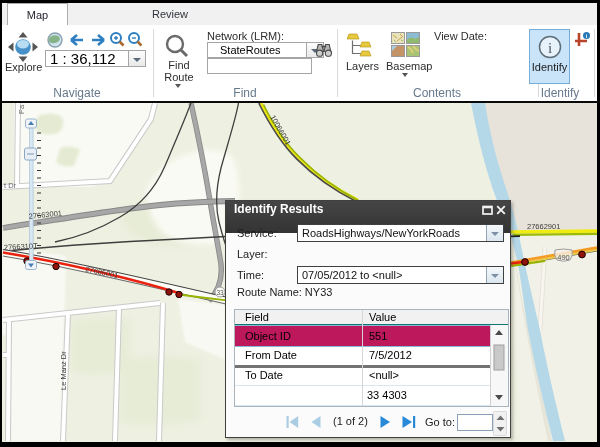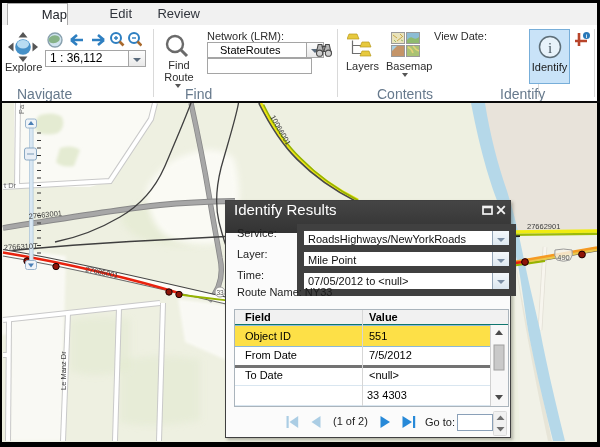--- a/index.html
+++ b/index.html
@@ -1,45 +1,44 @@
 <!DOCTYPE html>
 <html><head><meta charset="utf-8">
 <style>
 html,body{margin:0;padding:0}
 body{width:600px;height:447px;background:#000;font-family:"Liberation Sans",sans-serif;position:relative;overflow:hidden}
 .abs{position:absolute}
 #tabrow{left:2px;top:3px;width:595px;height:22px;background:#f1f1f1}
-.tab{position:absolute;top:0;height:22px;font-size:13px;color:#30343c;text-align:right;line-height:22px}
+.tab{position:absolute;top:0;height:22px;font-size:11px;color:#30343c;text-align:center;line-height:22px}
 #tabMap{left:5px;width:59px;background:#fff;border:1px solid #ababab;border-bottom:none;color:#23262c}
 #ribbon{left:2px;top:25px;width:595px;height:76px;background:#fff}
 .gdiv{position:absolute;top:4px;height:68px;width:1px;background:#d9d9d9}
-.glabel{position:absolute;top:61px;font-size:14px;color:#66798c;width:120px;}
+.glabel{position:absolute;top:61px;font-size:12px;color:#66798c;width:120px;text-align:center}
 .rlabel{position:absolute;font-size:11px;color:#2d2d2d}
 .combo{position:absolute;background:#fff;border:1px solid #a5a5a5}
 .combo .dd{position:absolute;right:0;top:0;bottom:0;width:16px;background:linear-gradient(#fdfdfd,#e9e9e9);border-left:1px solid #a5a5a5}
 .dd:after{content:"";position:absolute;left:4px;top:50%;margin-top:-1px;border:4px solid transparent;border-top:4px solid #5a6b7c}
 #blackline{left:0;top:101px;width:600px;height:2px;background:#0a0a0a}
 #map{left:2px;top:103px;width:595px;height:339px;background:#eef0e1;overflow:hidden}
 
 #dlg{left:225px;top:200px;width:284px;height:236px;background:#fbfbfb;border:1px solid #404040;box-shadow:2px 2px 3px rgba(60,60,50,.35)}
-#dlgtitle{position:absolute;left:0;top:0;right:0;height:32px;background:linear-gradient(#454545,#333333);color:#fff;font-size:15px;font-weight:normal;line-height:17px;padding-left:8px}
+#dlgtitle{position:absolute;left:0;top:0;right:0;height:32px;background:linear-gradient(#454545,#333333);color:#fff;font-size:12px;font-weight:bold;line-height:17px;padding-left:8px}
 .dlab{position:absolute;font-size:11px;color:#1c1c1c}
-.dcombo{position:absolute;left:71px;width:201px;height:16px;background:#fff;border:7px solid #404040;font-size:11px;color:#111;line-height:16px;padding-left:4px}
+.dcombo{position:absolute;left:71px;width:201px;height:16px;background:#fff;border:1px solid #404040;font-size:11px;color:#111;line-height:16px;padding-left:4px}
 .dcombo .dd2{position:absolute;right:0;top:0;bottom:0;width:16px;background:linear-gradient(#f4f8fb,#dbe6ef);border-left:1px solid #93a4b5}
 .dd2:after{content:"";position:absolute;left:4px;top:50%;margin-top:-1px;border:4px solid transparent;border-top:4px solid #7c8fa5}
 #tbl{position:absolute;left:8px;top:108px;width:273px;height:96px;border:1px solid #aab4bc;background:#fff;font-size:11px}
 .trow{position:absolute;left:0;width:100%;height:20px;line-height:20px}
 .c1{position:absolute;left:10px;top:0}
 .c2{position:absolute;left:134px;top:0}
 #pgrow{position:absolute;left:0;top:206px;width:100%;height:28px;font-size:11px;color:#222}
 </style></head>
 <body>
 <div class="abs" id="tabrow">
   <div class="tab" id="tabMap">Map</div>
-  <div class="tab" style="left:70px;width:60px">Edit</div>
   <div class="tab" style="left:138px;width:60px">Review</div>
 </div>
 <div class="abs" id="ribbon">
 
   <div class="gdiv" style="left:151px"></div>
   <div class="gdiv" style="left:335px"></div>
   <div class="gdiv" style="left:536px"></div>
   <div class="gdiv" style="left:592px"></div>
   <div class="glabel" style="left:15px">Navigate</div>
   <div class="glabel" style="left:183px">Find</div>
@@ -62,21 +61,21 @@
     <path d="M3.5 6.5 q4 -3.5 8.5 -1.5 q3 2 1 5 q-4.5 3.5 -9 1.5 q-2.5 -2.5 -0.5 -5z" fill="#86b287"></path>
     <path d="M25 9 h12 M25 9 l6 -5 M25 9 l6 5" stroke="#2e7fc1" stroke-width="2.6" fill="none"></path>
     <path d="M58 9 h-12 M58 9 l-6 -5 M58 9 l-6 5" stroke="#2e7fc1" stroke-width="2.6" fill="none"></path>
     <circle cx="70" cy="7" r="5" fill="none" stroke="#2e7fc1" stroke-width="2"></circle>
     <path d="M73.5 10.5 l4 4" stroke="#a9692c" stroke-width="2.6"></path>
     <path d="M68 7 h4 M70 5 v4" stroke="#2e7fc1" stroke-width="1.4"></path>
     <circle cx="88" cy="7" r="5" fill="none" stroke="#2e7fc1" stroke-width="2"></circle>
     <path d="M91.5 10.5 l4 4" stroke="#a9692c" stroke-width="2.6"></path>
     <path d="M86 7 h4" stroke="#2e7fc1" stroke-width="1.4"></path>
   </svg>
-  <div class="combo" style="left:43px;top:25px;width:95px;height:15px;font-size:12px;line-height:15px;padding-left:4px">1 : 36,112<span class="dd"></span></div>
+  <div class="combo" style="left:43px;top:25px;width:95px;height:15px;font-size:15px;line-height:15px;padding-left:4px">1 : 36,112<span class="dd"></span></div>
 
   <svg class="abs" style="left:162px;top:9px" width="26" height="24" viewBox="0 0 26 24">
     <circle cx="11" cy="10" r="8" fill="none" stroke="#6a6a6a" stroke-width="2.4"></circle>
     <path d="M17 16 l6 6" stroke="#6a6a6a" stroke-width="3"></path>
   </svg>
   <div class="rlabel" style="left:160px;top:34px;width:34px;text-align:center;line-height:12px">Find<br>Route</div>
   <div class="abs" style="left:173px;top:59px;border:3.5px solid transparent;border-top:4px solid #555"></div>
   <div class="rlabel" style="left:205px;top:5px">Network (LRM):</div>
   <div class="combo" style="left:205px;top:17px;width:103px;height:14px;font-size:11px;line-height:14px;padding-left:12px">StateRoutes<span class="dd"></span></div>
   <div class="combo" style="left:205px;top:33px;width:103px;height:14px"></div>
@@ -269,30 +268,29 @@
   <svg class="abs" style="right:17px;top:4px" width="11" height="10" viewBox="0 0 11 10">
       <rect x="1" y="1.5" width="9" height="7.5" fill="none" stroke="#f2f2f2" stroke-width="1.7"></rect>
       <path d="M1 2.2 h9" stroke="#f2f2f2" stroke-width="2.2"></path>
     </svg>
   <svg class="abs" style="right:4px;top:4px" width="10" height="10" viewBox="0 0 10 10">
       <path d="M1.2 1.2 L8.8 8.8 M8.8 1.2 L1.2 8.8" stroke="#f2f2f2" stroke-width="1.9"></path>
     </svg>
   <div class="dlab" style="left:11px;top:26px">Service:</div>
   <div class="dcombo" style="top:23px">RoadsHighways/NewYorkRoads<span class="dd2"></span></div>
   <div class="dlab" style="left:11px;top:47px">Layer:</div>
-  <div class="dcombo" style="top:44px">Mile Point<span class="dd2"></span></div>
   <div class="dlab" style="left:11px;top:68px">Time:</div>
   <div class="dcombo" style="top:65px">07/05/2012 to &lt;null&gt;<span class="dd2"></span></div>
   <div class="dlab" style="left:11px;top:85px">Route Name: NY33</div>
   <div id="tbl">
-    <div class="trow" style="top:0;height:14px;line-height:14px;background:#f1f1f1;border-bottom:1px solid #0f766e;font-weight:bold">
+    <div class="trow" style="top:0;height:14px;line-height:14px;background:#f1f1f1;border-bottom:1px solid #0f766e;font-weight:normal">
       <span class="c1">Field</span>
         <span class="c2">Value</span>
     </div>
-    <div class="trow" style="top:15px;background:#fde047;border-top:1px solid #8cb8d8;border-bottom:1px solid #8cb8d8">
+    <div class="trow" style="top:15px;background:#be185d;border-top:1px solid #8cb8d8;border-bottom:1px solid #8cb8d8">
       <span class="c1">Object ID</span>
         <span class="c2">551</span>
     </div>
     <div class="trow" style="top:35px;border-bottom:3px solid #737373">
       <span class="c1">From Date</span>
         <span class="c2">7/5/2012</span>
     </div>
     <div class="trow" style="top:55px;border-bottom:1px solid #d9e6f0">
       <span class="c1">To Date</span>
         <span class="c2">&lt;null&gt;</span>

